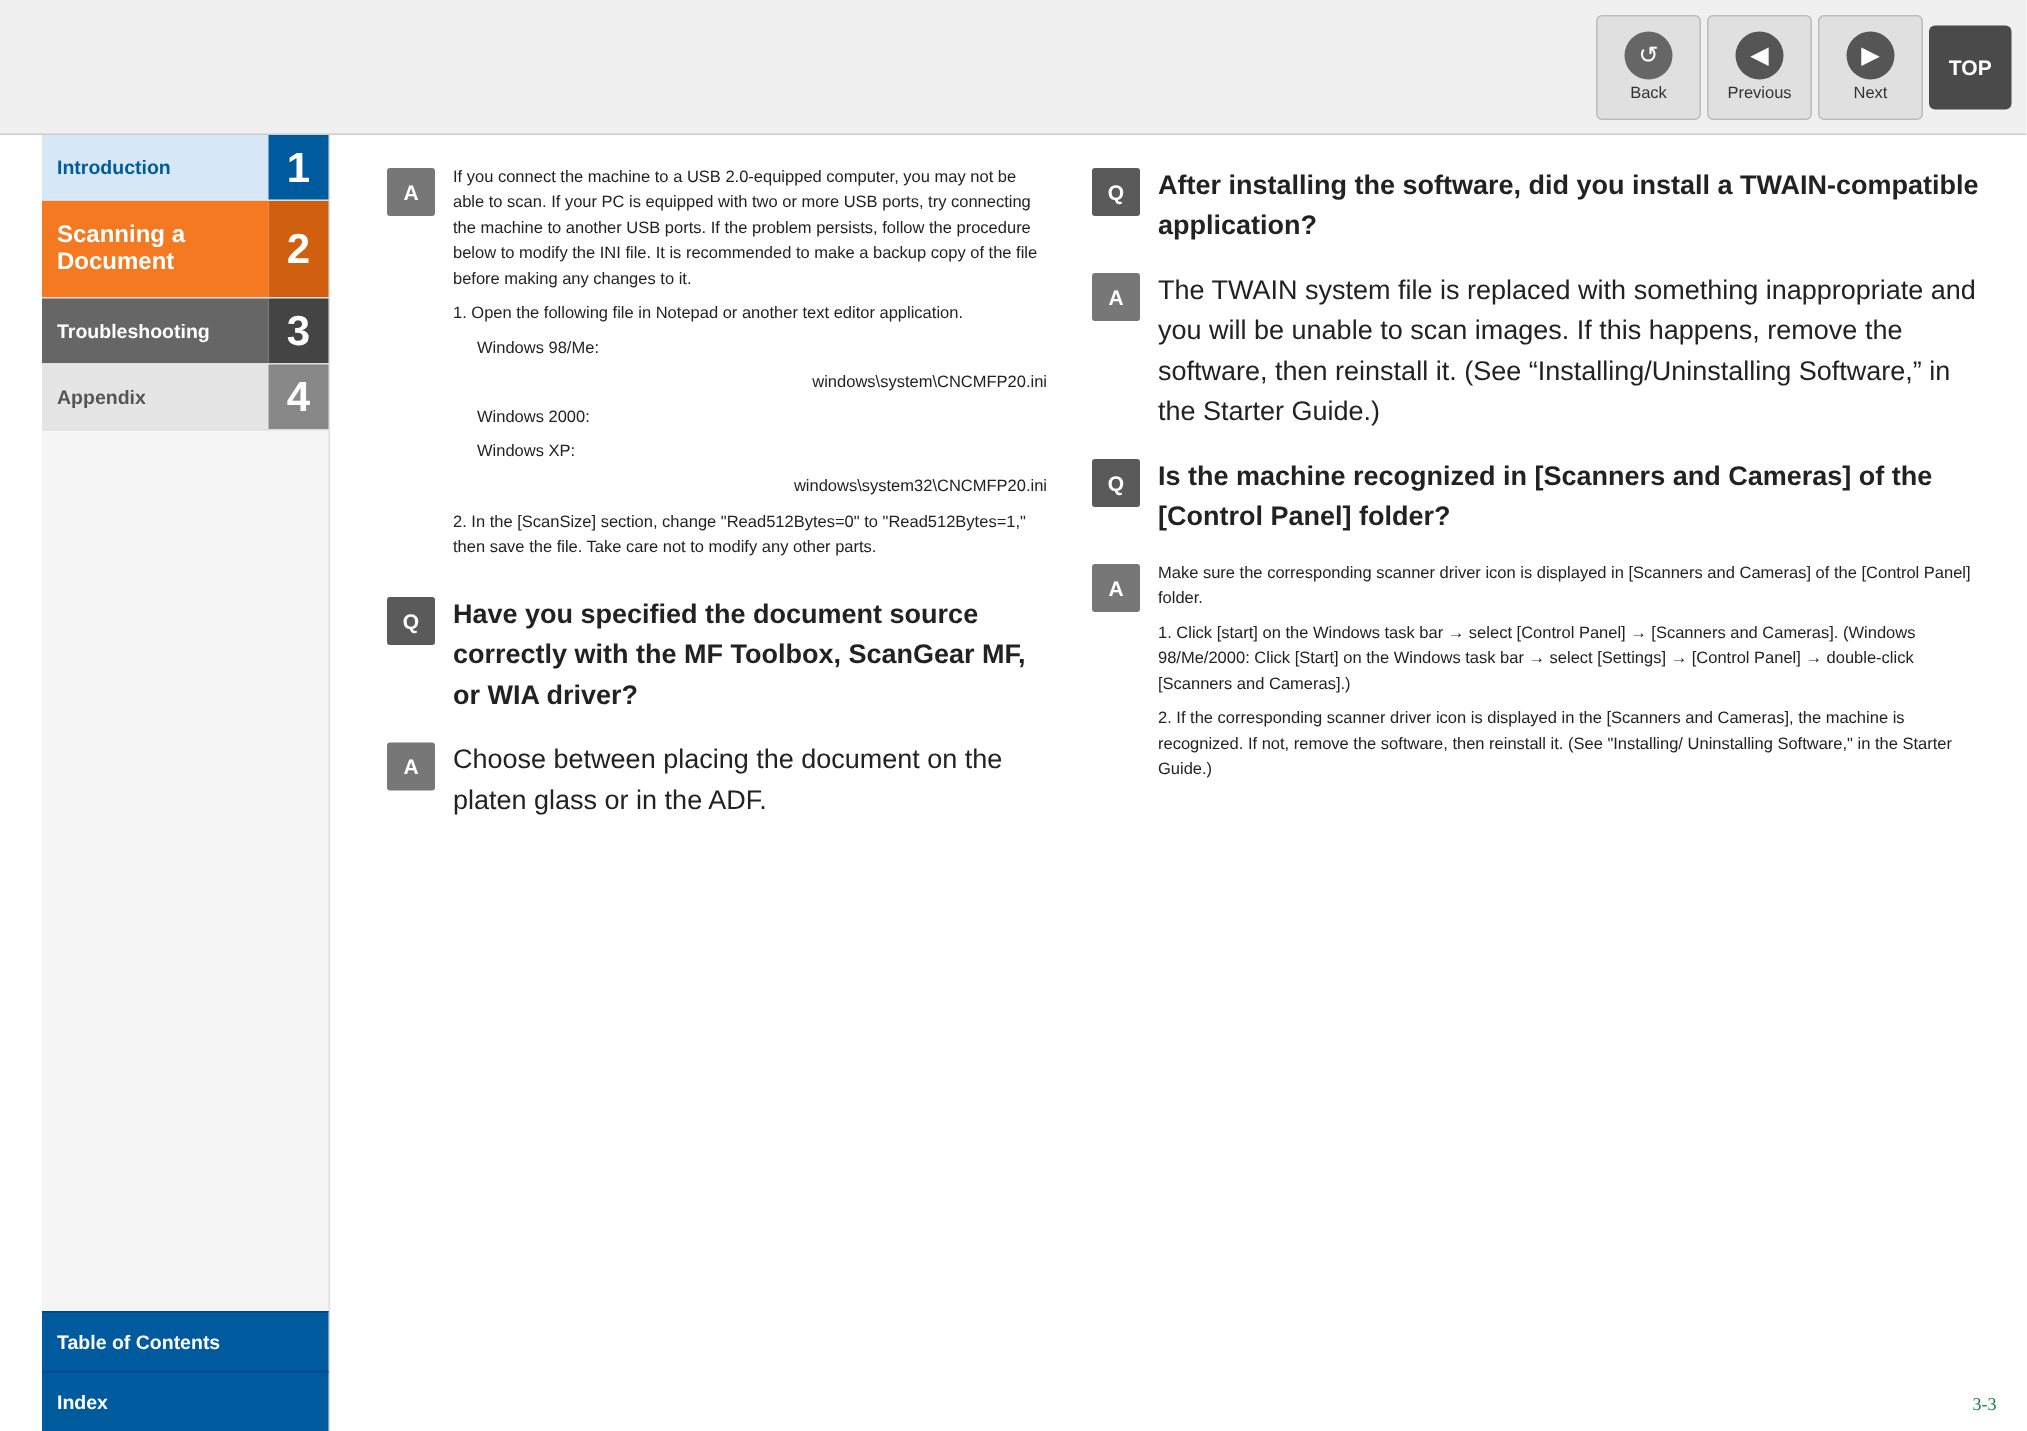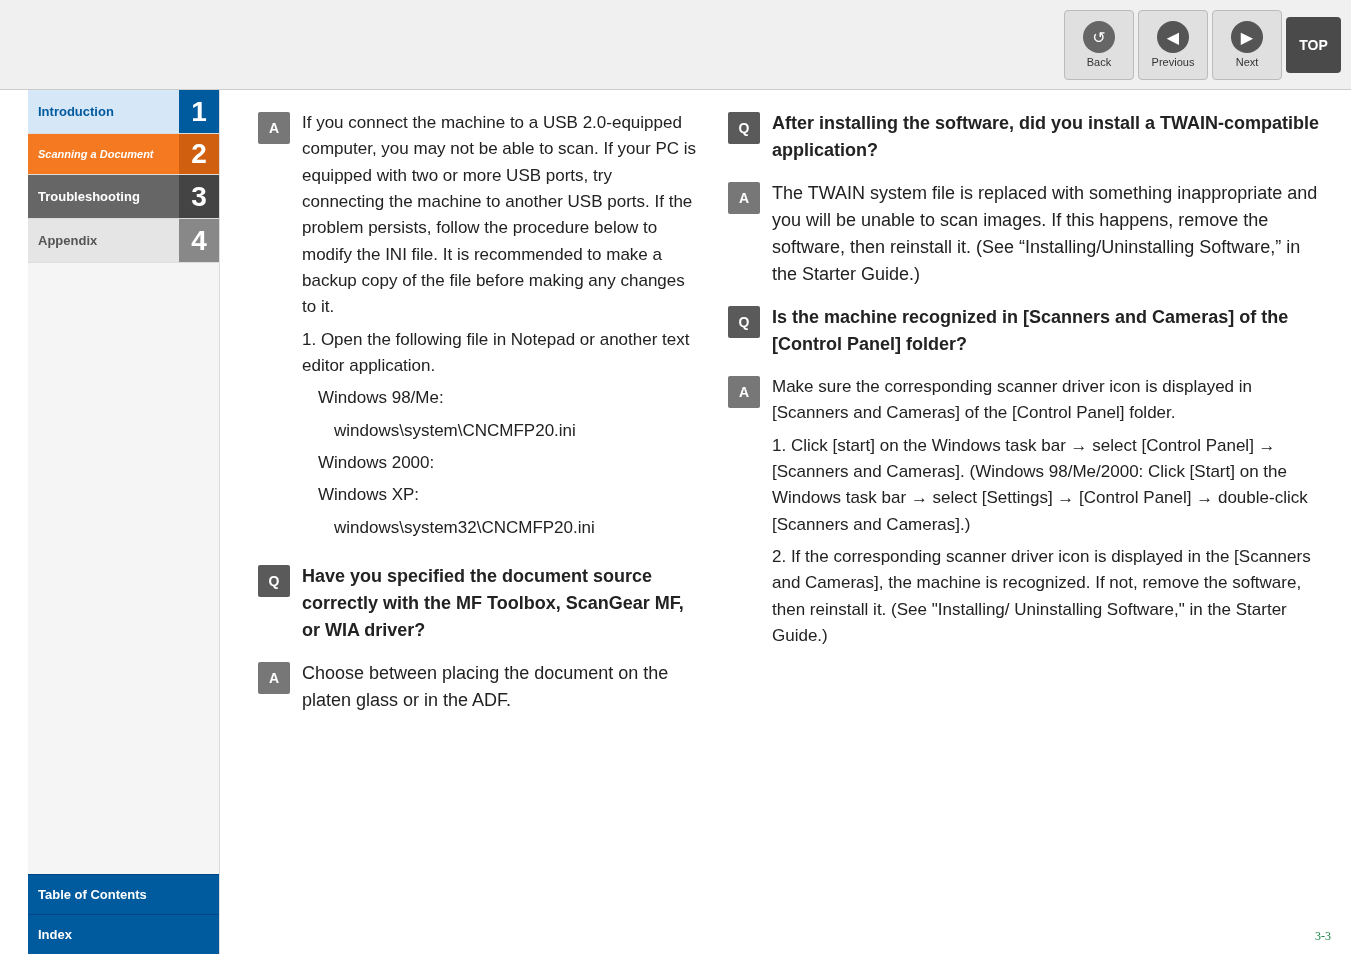--- a/index.html
+++ b/index.html
@@ -217,30 +217,30 @@
       font-size: 18px;
       color: #222;
     }
 
     .qa-text strong {
       font-weight: bold;
     }
 
     .text-block {
       line-height: 1.55;
-      font-size: 17px;
+      font-size: 11px;
       color: #222;
     }
 
     .text-block p {
       margin-bottom: 6px;
     }
 
     .indent-1 { padding-left: 16px; }
-    .indent-2 { padding-left: 32px; }
+    .indent-2 { padding-left: 32px; text-align: right; }
 
   </style>
 </head>
 <body>
 
 <div class="top-bar">
   <div class="nav-buttons">
     <div class="nav-btn btn-back">
       <div class="icon-circle">
         <span style="color:#fff;font-size:16px;">↺</span>
@@ -270,21 +270,21 @@
     <div class="sidebar-label">
       <span>Introduction</span>
     </div>
     <div class="sidebar-number">
       <span>1</span>
     </div>
   </div>
 
   <div class="sidebar-item item-scan">
     <div class="sidebar-label">
-      <span style="font-size:11px;font-style:italic;">Scanning a Document</span>
+      <span style="font-size:16px;">Scanning a Document</span>
     </div>
     <div class="sidebar-number">
       <span>2</span>
     </div>
   </div>
 
   <div class="sidebar-item item-trouble">
     <div class="sidebar-label">
       <span>Troubleshooting</span>
     </div>
@@ -319,20 +319,21 @@
       <div class="qa-block">
         <div class="qa-badge a-badge">A</div>
         <div class="text-block qa-text">
           <p>If you connect the machine to a USB 2.0-equipped computer, you may not be able to scan. If your PC is equipped with two or more USB ports, try connecting the machine to another USB ports. If the problem persists, follow the procedure below to modify the INI file. It is recommended to make a backup copy of the file before making any changes to it.</p>
           <p>1. Open the following file in Notepad or another text editor application.</p>
           <p class="indent-1">Windows 98/Me:</p>
           <p class="indent-2">windows\system\CNCMFP20.ini</p>
           <p class="indent-1">Windows 2000:</p>
           <p class="indent-1">Windows XP:</p>
           <p class="indent-2">windows\system32\CNCMFP20.ini</p>
+          <p>2. In the [ScanSize] section, change "Read512Bytes=0" to "Read512Bytes=1," then save the file. Take care not to modify any other parts.</p>
         </div>
       </div>
 
       <div class="qa-block">
         <div class="qa-badge q-badge">Q</div>
         <div class="qa-text">
           <strong>Have you specified the document source correctly with the MF Toolbox, ScanGear MF, or WIA driver?</strong>
         </div>
       </div>
 

